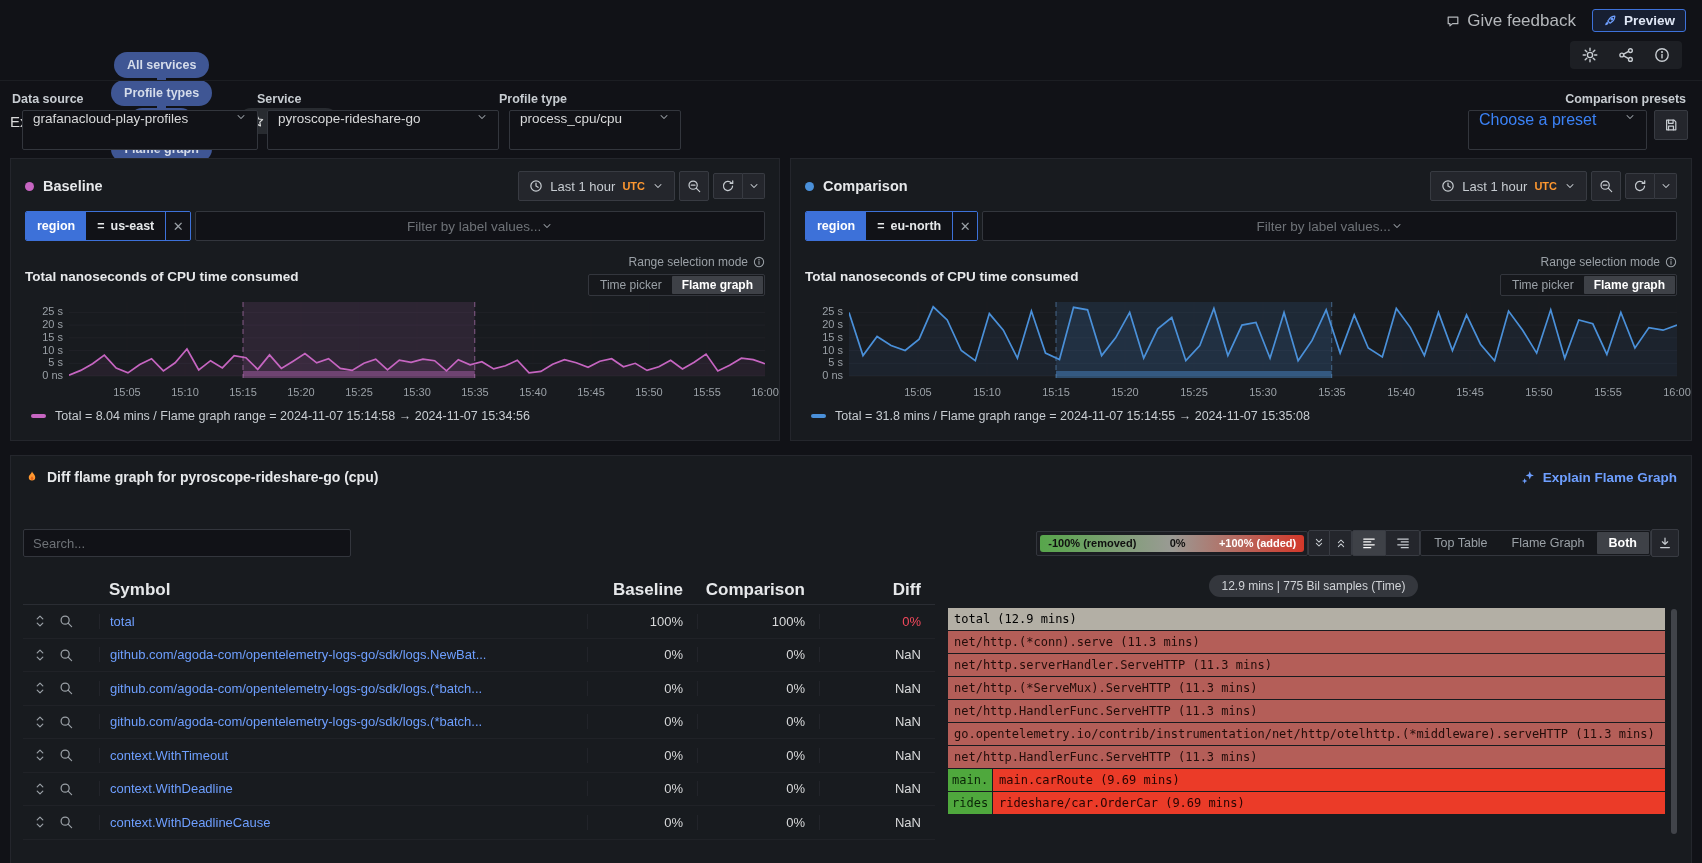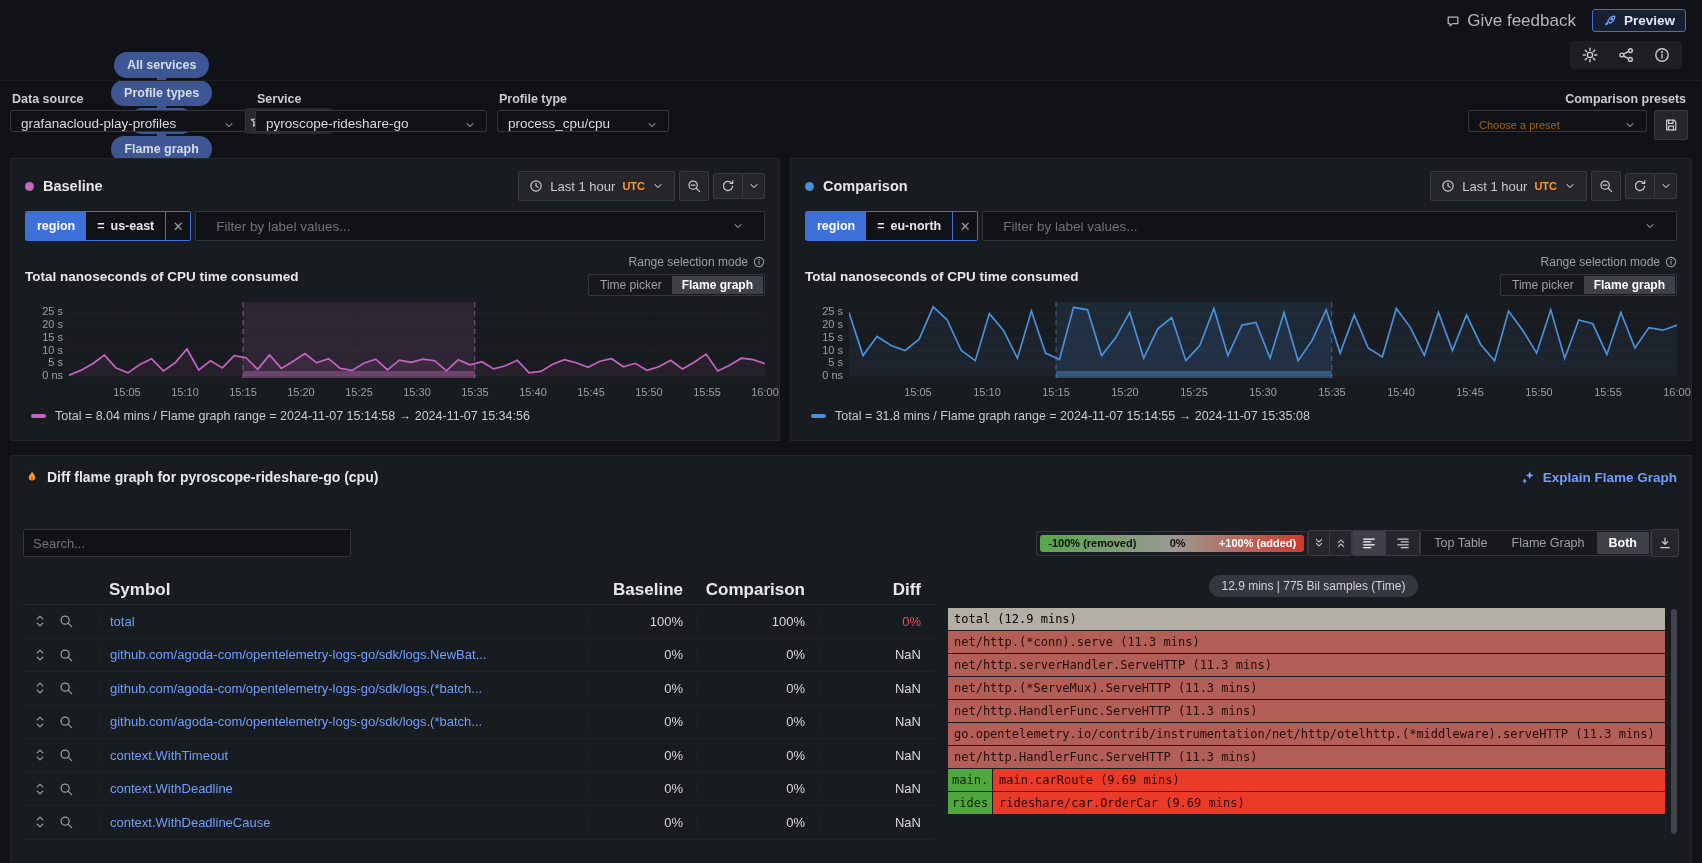--- a/index.html
+++ b/index.html
@@ -30,24 +30,24 @@
   .pill { height:26px; display:inline-flex; align-items:center; padding:0 13px; border-radius:13px;
           background:#3f5694; color:#d5dcea; font-size:12.5px; font-weight:700; cursor:pointer; white-space:nowrap; }
   .pill.active { background:#3d71d9; color:#fff; }
   .conn { width:9px; height:2px; background:#3f5694; }
   .fav { margin-left:16px; height:26px; display:inline-flex; align-items:center; gap:7px; padding:0 12px;
          border-radius:13px; background:#282b30; color:#d8d9da; font-size:12.5px; font-weight:700; cursor:pointer; }
   .hr { position:absolute; top:80px; left:0; right:0; height:1px; background:#1c1e23; }
 
   
   .ctl-label { position:absolute; top:92px; font-size:12.5px; font-weight:700; color:#c7ccd1; }
-  .select { position:absolute; top:110px; height:22px; background:#111217; border:1px solid #33363d; border-radius:2px;
-            display:flex; align-items:flex-end; justify-content:space-between; padding:0 10px; cursor:pointer; }
+  .select { position:absolute; top:110px; height:40px; background:#111217; border:1px solid #33363d; border-radius:2px;
+            display:flex; align-items:flex-start; justify-content:space-between; padding:0 10px; cursor:pointer;margin-left:12px; }
   .select .val { font-size:13.5px; color:#d8d9da; }
-  .select .ph  { font-size:11px; color:#a16207; }
+  .select .ph  { font-size:16px; color:#3b82f6; }
   .select .ic { color:#9aa0a6; }
   .btn { display:flex; align-items:center; justify-content:center; background:#24262c; border:1px solid #383b42;
          border-radius:2px; height:30px; color:#c7ccd1; cursor:pointer; }
 
   
   .panel { position:absolute; top:158px; height:283px; background:#181b1f; border:1px solid #24262c; }
   #panel-baseline { left:10px; width:770px; }
   #panel-comparison { left:790px; width:902px; }
   .panel-head { display:flex; align-items:center; padding:12px 14px 0 14px; }
   .dot { width:9px; height:9px; border-radius:50%; margin-right:9px; }
@@ -57,21 +57,21 @@
   .timebtn .utc { font-size:11px; font-weight:700; color:#ff9830; }
   .sqbtn { width:30px; }
   .caretbtn { width:22px; }
   .filter-row { display:flex; align-items:stretch; height:30px; margin:10px 14px 0 14px; }
   .chip { display:flex; border:1px solid #3d71d9; border-radius:2px; overflow:hidden; flex:none; }
   .chip .k { background:#3d71d9; color:#fff; display:flex; align-items:center; padding:0 11px; font-size:12.5px; font-weight:700; }
   .chip .v { background:#111217; color:#e6e8ea; display:flex; align-items:center; gap:6px; padding:0 11px; font-size:12.5px; font-weight:700; }
   .chip .x { background:#111217; border-left:1px solid #3d71d9; width:25px; display:flex; align-items:center; justify-content:center;
              color:#9aa0a6; font-size:13px; cursor:pointer; }
   .filter-input { flex:1; margin-left:4px; border:1px solid #33363d; border-radius:2px; background:#111217;
-                  display:flex; align-items:center; justify-content:space-between; padding:0 20px; }
+                  display:flex; align-items:center; justify-content:center; padding:0 20px; }
   .filter-input .ph { color:#6e7277; font-size:13.5px; }
   .filter-input .ic { color:#9aa0a6; }
   .chart-head { display:flex; align-items:flex-start; margin:14px 14px 0 14px; }
   .chart-title { font-size:13.5px; font-weight:700; color:#e6e8ea; margin-top:14px; }
   .chart-head-right { margin-left:auto; display:flex; flex-direction:column; align-items:flex-end; gap:5px; }
   .range-label { display:flex; align-items:center; gap:5px; font-size:12px; color:#9aa0a6; }
   .segs { display:flex; border:1px solid #33363d; border-radius:2px; background:#16181c; padding:1px; }
   .seg { padding:2px 10px; font-size:12px; color:#9aa0a6; cursor:pointer; border-radius:1px; white-space:nowrap; }
   .seg.on { background:#3e4147; color:#fff; font-weight:700; }
   .chart-wrap { position:relative; margin:4px 14px 0 14px; padding-left:44px; }

